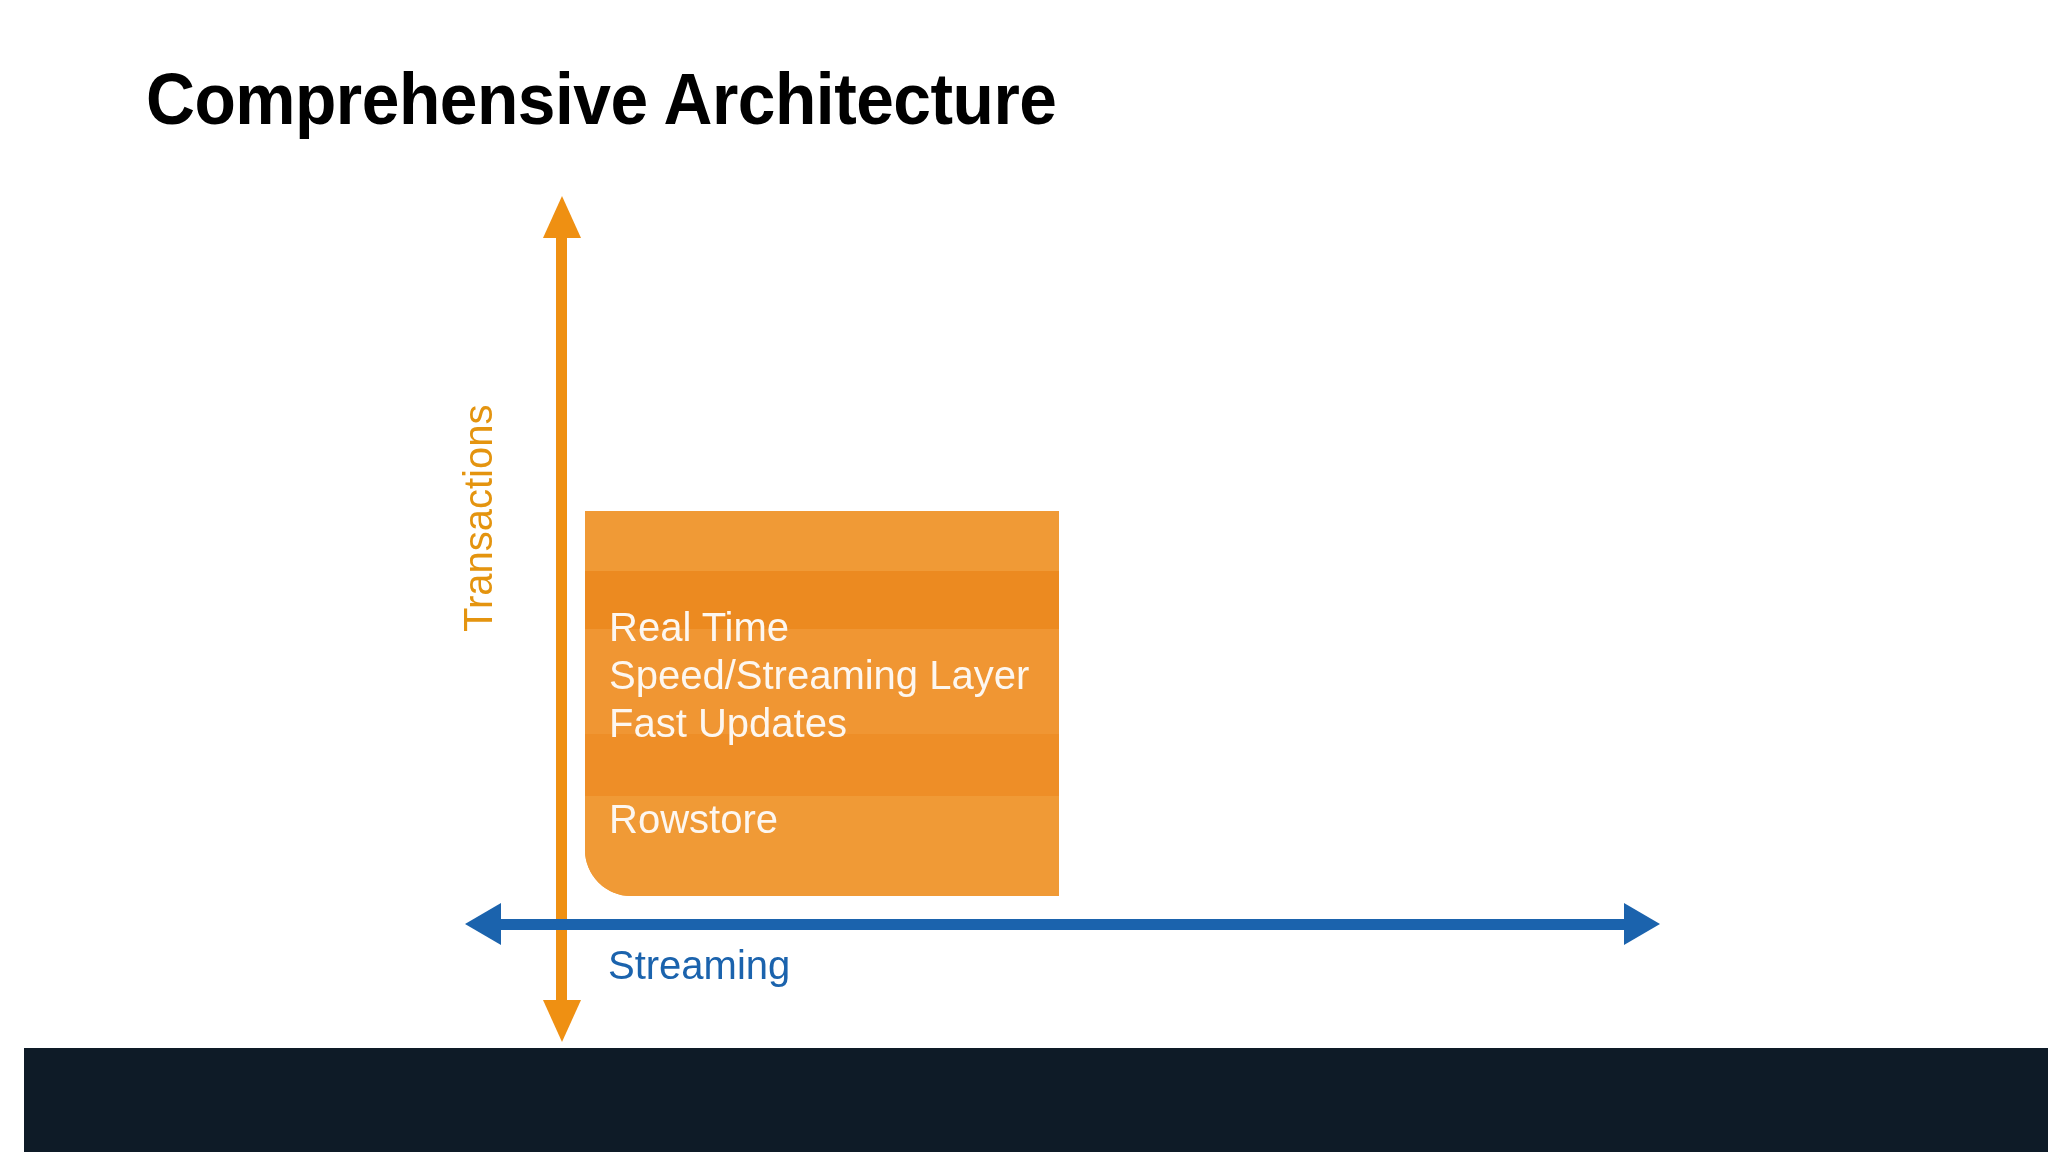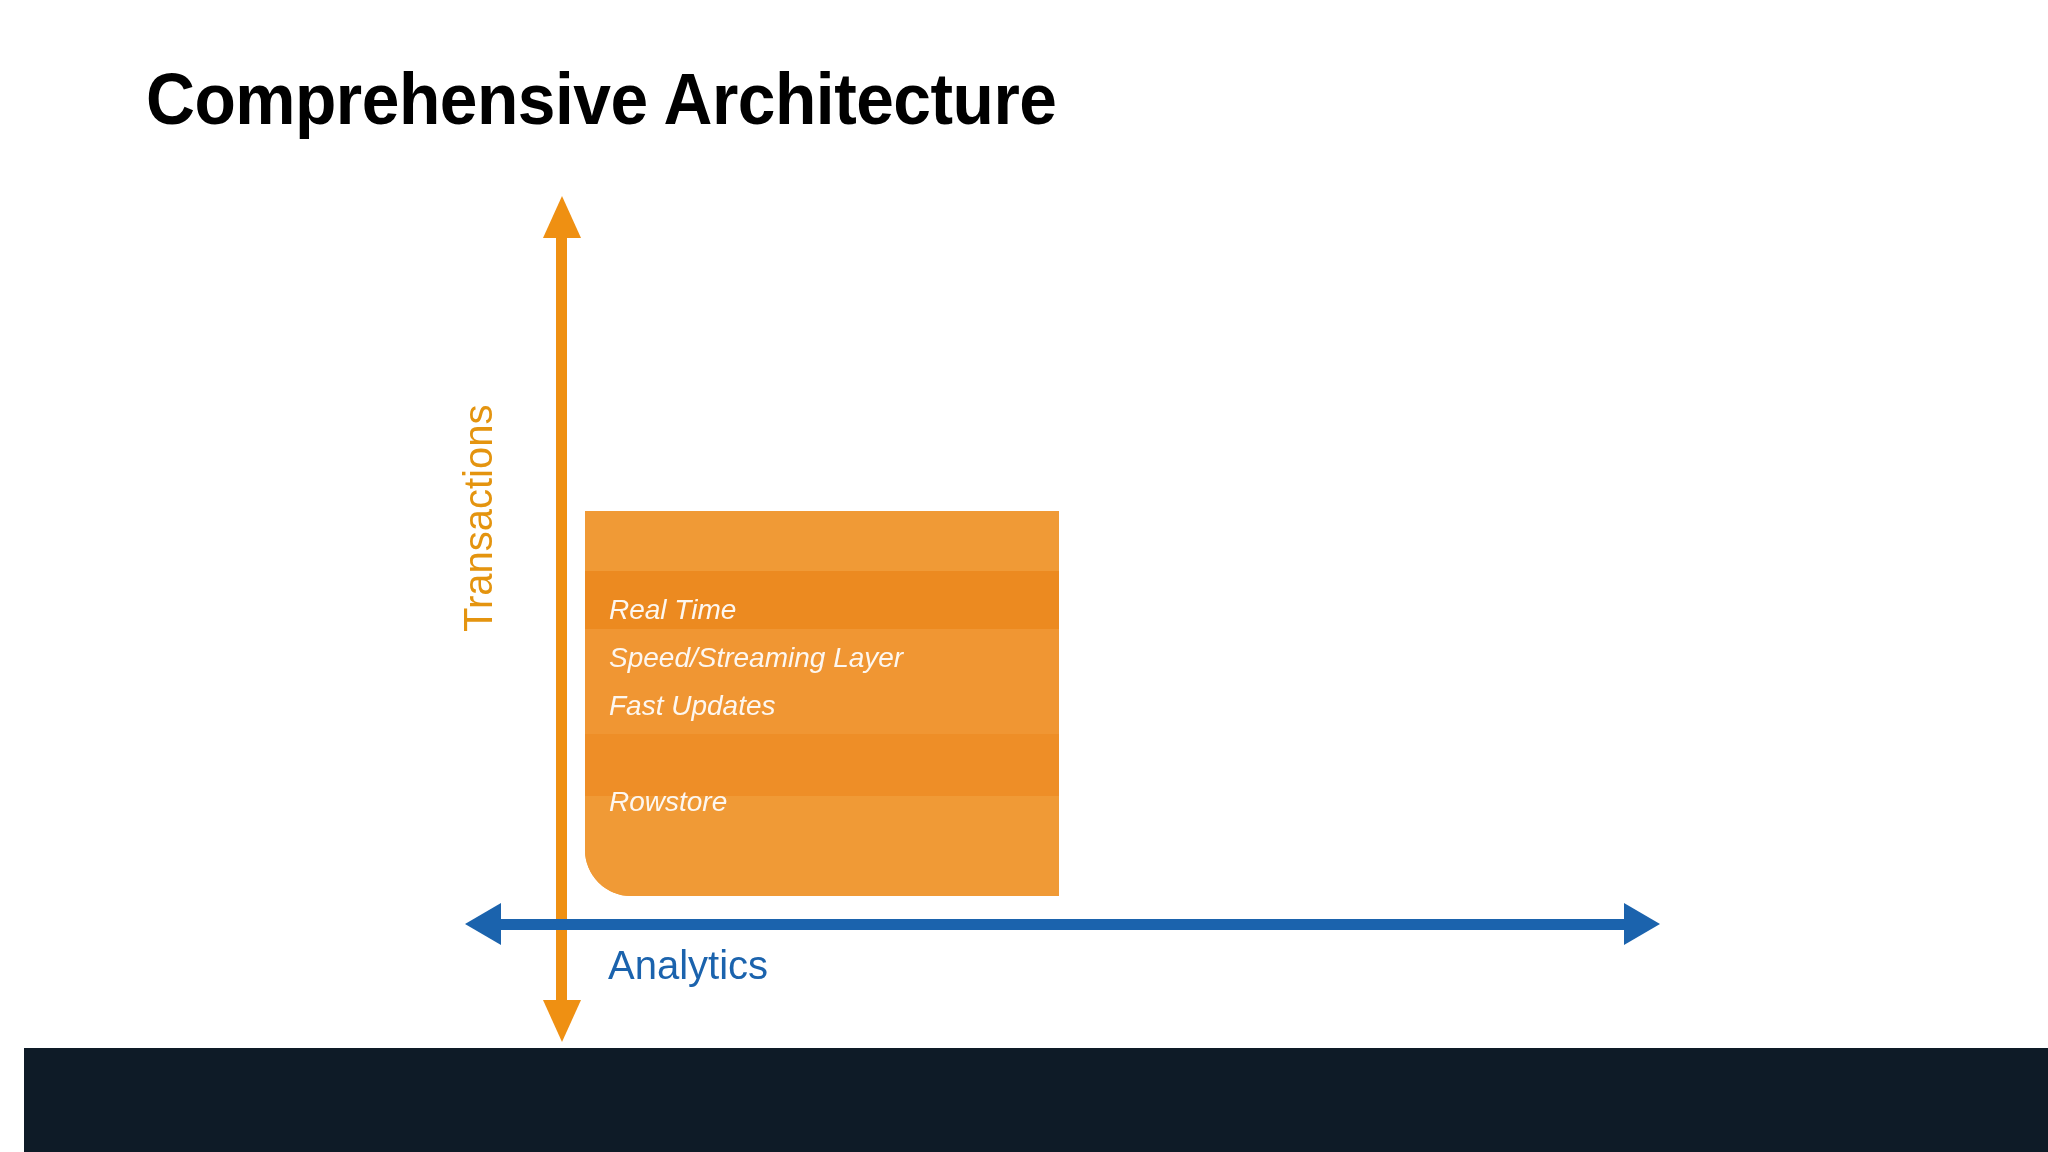--- a/index.html
+++ b/index.html
@@ -142,26 +142,25 @@
   }
   .band.b1 { top: 0;    height: 60px;  background: #f09a36; }
   .band.b2 { top: 60px; height: 58px;  background: #ec8a20; }
   .band.b3 { top: 118px;height: 105px; background: #f09633; }
   .band.b4 { top: 223px;height: 62px;  background: #ee8e27; }
   .band.b5 { top: 285px;height: 100px; background: #f09a36; }
 
   #rowstore-text {
     position: absolute;
     left: 24px;
-    top: 75px;
-    font-size: 28px;
+    top: 92px;
+    font-size: 40px;
     line-height: 48px;
     color: #fdf7f0;
     white-space: pre-line;
-    font-style: italic;
   }
 
   
   #footer {
     position: absolute;
     left: 0;
     top: 1048px;
     width: 2048px;
     height: 104px;
     background: #0e1b27;
@@ -178,21 +177,21 @@
 
     <div class="v-axis-shaft"></div>
     <div class="v-axis-head-up"></div>
     <div class="v-axis-head-down"></div>
 
     <div class="h-axis-shaft"></div>
     <div class="h-axis-head-left"></div>
     <div class="h-axis-head-right"></div>
 
     <div id="label-transactions">Transactions</div>
-    <div id="label-analytics">Analytics</div>
+    <div id="label-analytics">Streaming</div>
 
     <div id="rowstore-block">
       <div class="band b1"></div>
       <div class="band b2"></div>
       <div class="band b3"></div>
       <div class="band b4"></div>
       <div class="band b5"></div>
       <div id="rowstore-text">Real Time
 Speed/Streaming Layer
 Fast Updates

